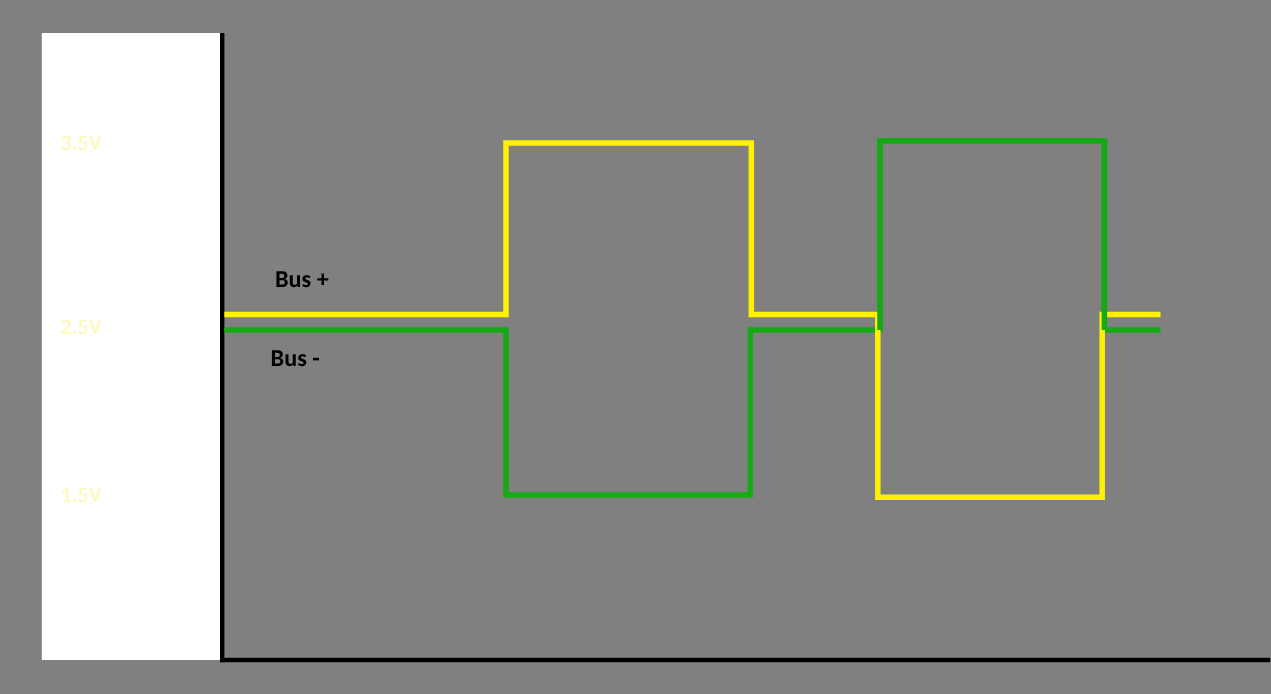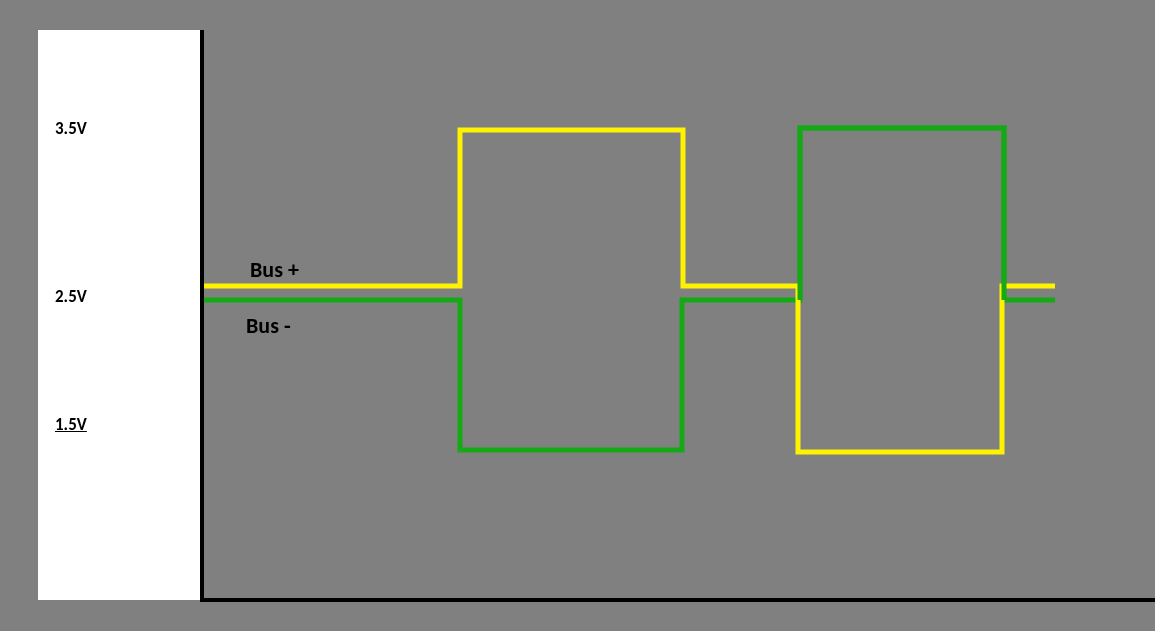--- a/index.html
+++ b/index.html
@@ -20,23 +20,23 @@
     position: absolute;
     left: 38px;
     top: 30px;
     width: 162px;
     height: 570px;
     background: #ffffff;
   }
   .ytick {
     position: absolute;
     left: 55px;
-    font-size: 17px;
+    font-size: 20px;
     font-weight: 700;
-    color: #000000;
+    color: #fef9c3;
   }
   
   .axis-y {
     position: absolute;
     left: 200px;
     top: 30px;
     width: 4px;
     height: 572px;
     background: #000000;
   }
@@ -65,26 +65,26 @@
 </style>
 </head>
 <body>
 
 <div class="canvas">
 
   <div class="ypanel"></div>
 
   <div class="ytick" style="top:118px;">3.5V</div>
   <div class="ytick" style="top:286px;">2.5V</div>
-  <div class="ytick" style="top:414px;text-decoration:underline;">1.5V</div>
+  <div class="ytick" style="top:438px;">1.5V</div>
 
   <div class="axis-y"></div>
   <div class="axis-x"></div>
 
-  <div class="series-label" style="left:250px; top:256px;">Bus +</div>
+  <div class="series-label" style="left:250px; top:240px;">Bus +</div>
   <div class="series-label" style="left:246px; top:312px;">Bus -</div>
 
   <svg class="plot" viewBox="0 0 1155 631">
 
     <path d="M204 300 L460 300 L460 450 L682 450 L682 300 L800 300 L800 128 L1004 128 L1004 300 L1055 300" fill="none" stroke="#16a916" stroke-width="5"></path>
 
     <path d="M204 286 L460 286 L460 130 L683 130 L683 286 L798 286 L798 452 L1002 452 L1002 286 L1055 286" fill="none" stroke="#fff200" stroke-width="5"></path>
 
     <path d="M800 300 L800 128 L1004 128 L1004 300" fill="none" stroke="#16a916" stroke-width="5"></path>
   </svg>

